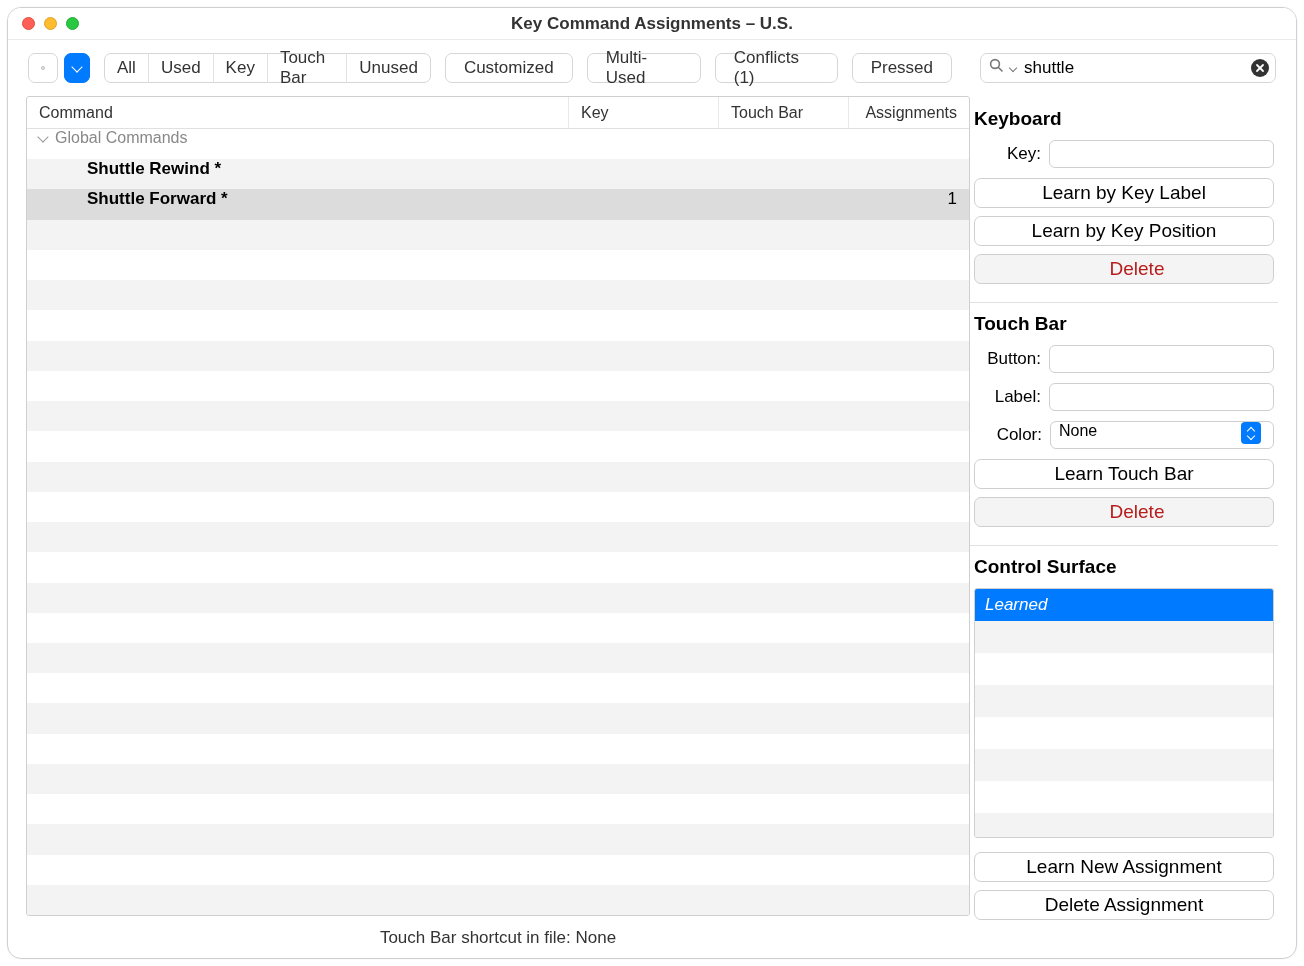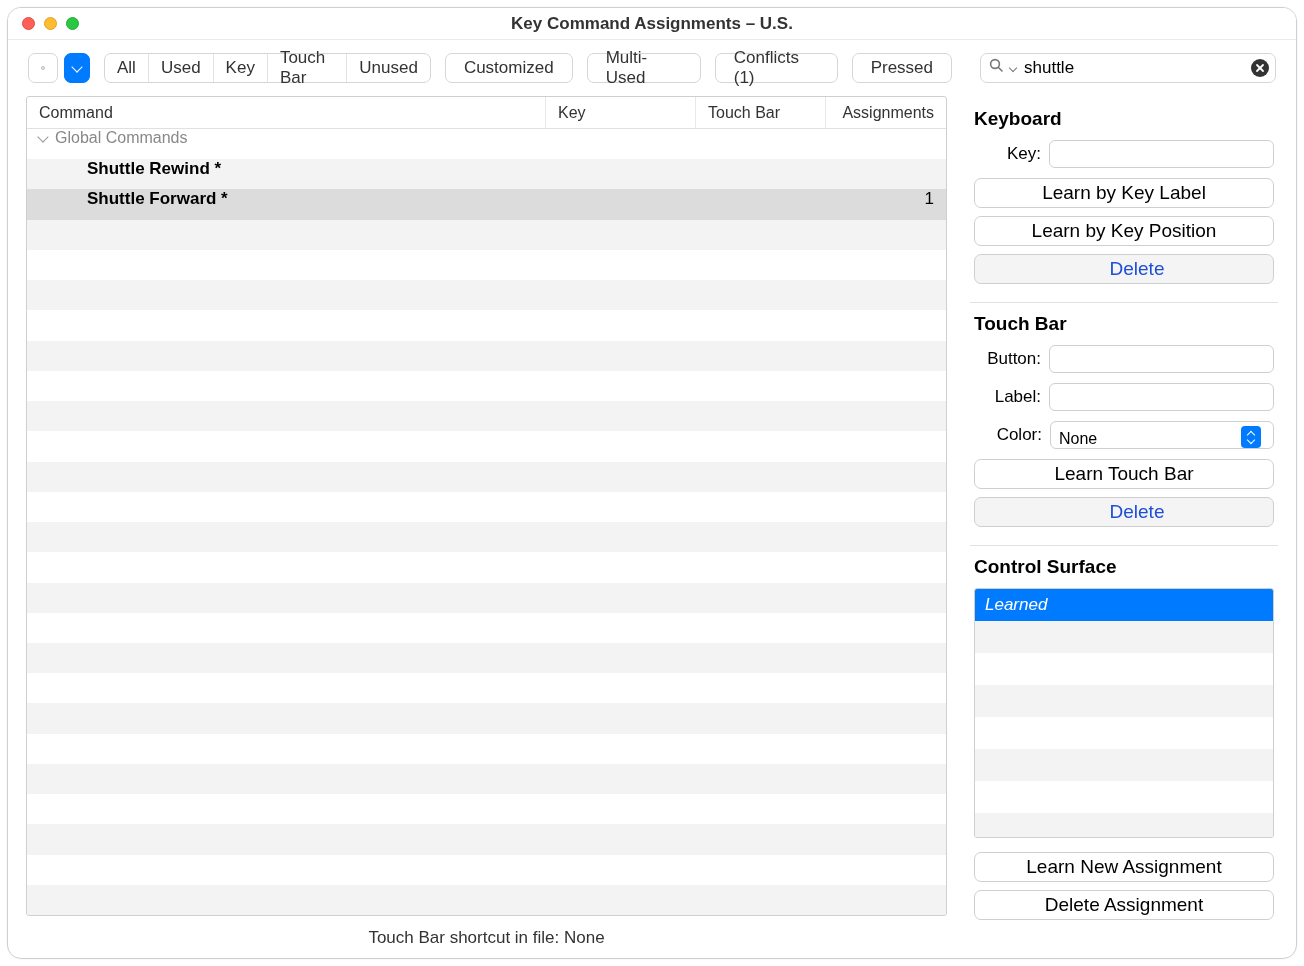--- a/index.html
+++ b/index.html
@@ -137,21 +137,21 @@
     display: flex;
     align-items: center;
     justify-content: center;
     font-size: 12px;
     cursor: pointer;
   }
 
   .content {
     flex: 1;
     display: flex;
-    gap: 23px;
+    gap: 0;
     padding: 0 18px 10px 18px;
     min-height: 0;
   }
 
   .table-wrap {
     flex: 1;
     display: flex;
     flex-direction: column;
     min-width: 0;
   }
@@ -253,21 +253,21 @@
     flex: 1;
     height: 28px;
     border: 1px solid #cfcfcf;
     border-radius: 6px;
     padding: 0 8px;
     font-size: 16px;
     background: #fff;
   }
   .select {
     display: flex;
-    align-items: flex-end;
+    align-items: flex-start;
     justify-content: space-between;
     padding-right: 12px;
   }
   .select-arrows {
     width: 20px; height: 22px;
     background: #007aff;
     border-radius: 4px;
     display: flex;
     flex-direction: column;
     align-items: center;
@@ -287,21 +287,21 @@
     width: 100%;
     height: 30px;
     border: 1px solid #cfcfcf;
     border-radius: 7px;
     background: #fff;
     font-size: 19px;
     margin-bottom: 8px;
     cursor: pointer;
   }
   .side-btn.disabled {
-    color: #1d4ed8;
+    color: #b91c1c;
     background: #f4f4f4;
     cursor: default;
     padding-left: 26px;
   }
 
   .listbox {
     border: 1px solid #cfcfcf;
     border-radius: 3px;
     height: 250px;
     overflow: auto;

